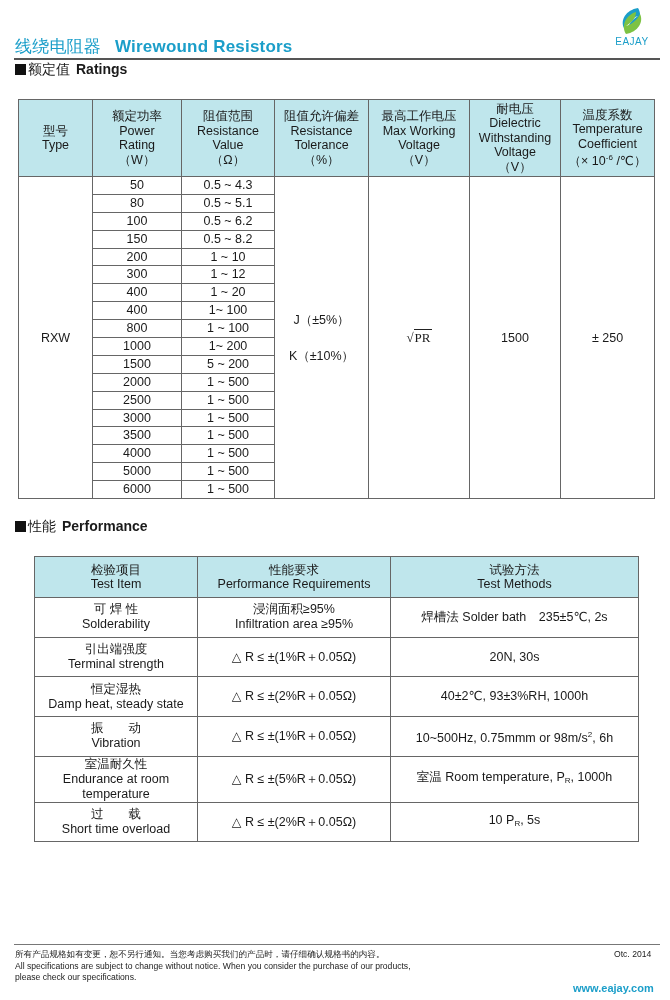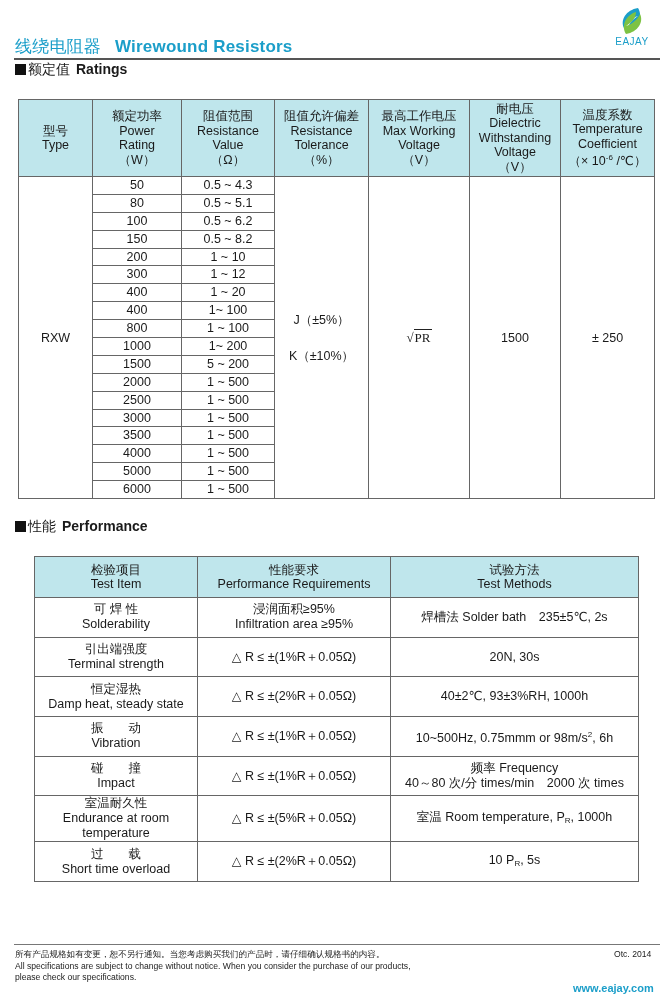--- a/index.html
+++ b/index.html
@@ -270,33 +270,20 @@
           <div>振　　动</div>
           <div>Vibration</div>
         </td>
       <td>
           <div>△ R ≤ ±(1%R＋0.05Ω)</div>
         </td>
       <td><span>10~500Hz, 0.75mmm or 98m/s</span><span class="sup">2</span><span>, 6h</span></td>
     </tr>
     <tr>
       <td>
-          <div>碰　　撞</div>
-          <div>Impact</div>
-        </td>
-      <td>
-          <div>△ R ≤ ±(1%R＋0.05Ω)</div>
-        </td>
-      <td>
-          <div>频率  Frequency</div>
-          <div>40～80 次/分 times/min　2000 次 times</div>
-        </td>
-    </tr>
-    <tr>
-      <td>
           <div>室温耐久性</div>
           <div>Endurance at room</div>
           <div>temperature</div>
         </td>
       <td>
           <div>△ R ≤ ±(5%R＋0.05Ω)</div>
         </td>
       <td><span>室温 Room temperature, P</span><span class="sub">R</span><span>, 1000h</span></td>
     </tr>
     <tr>

